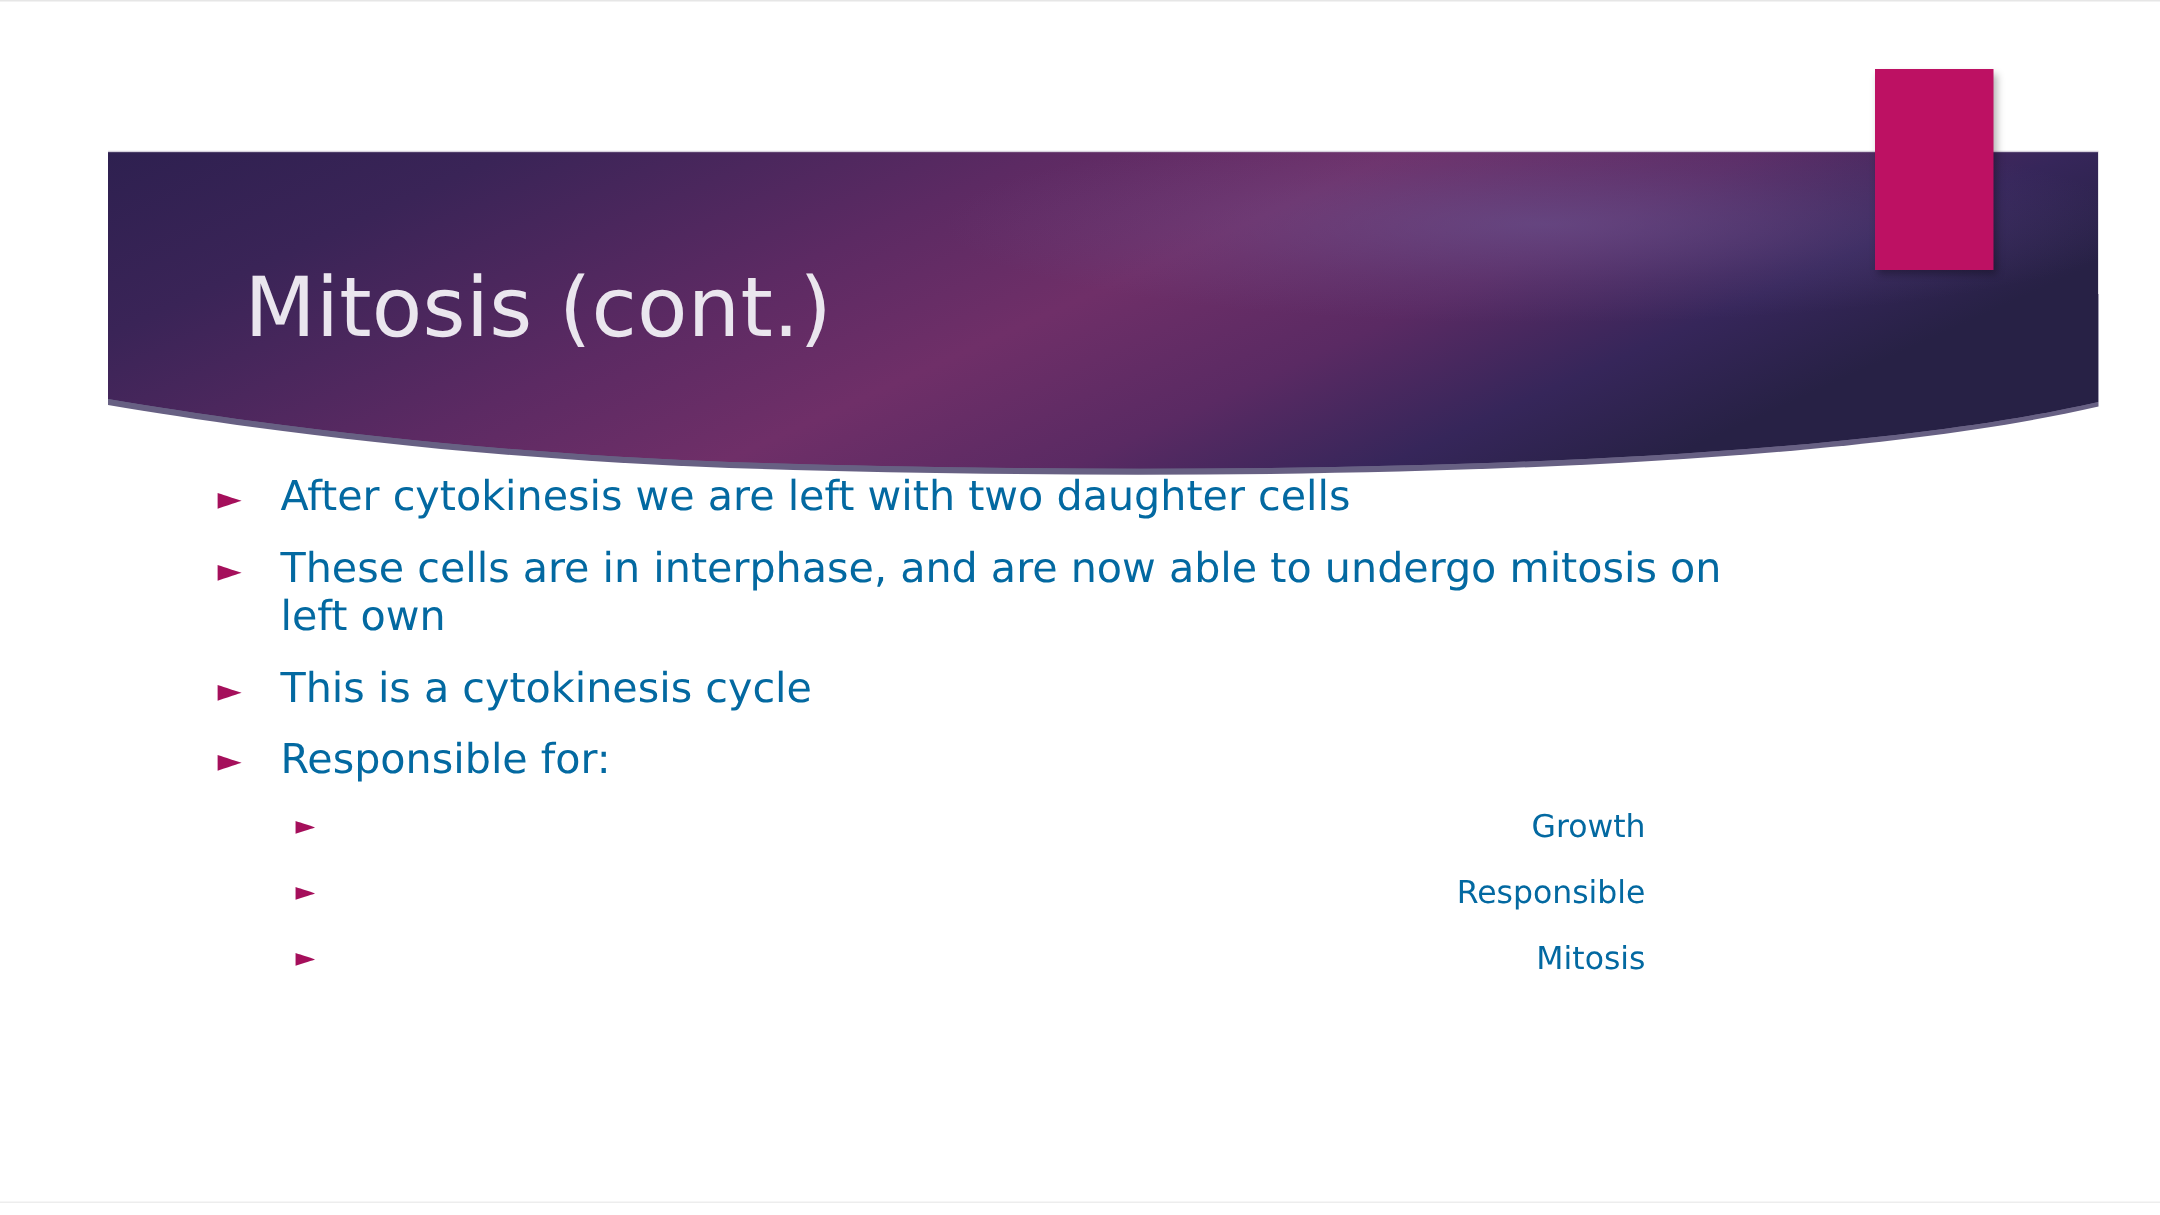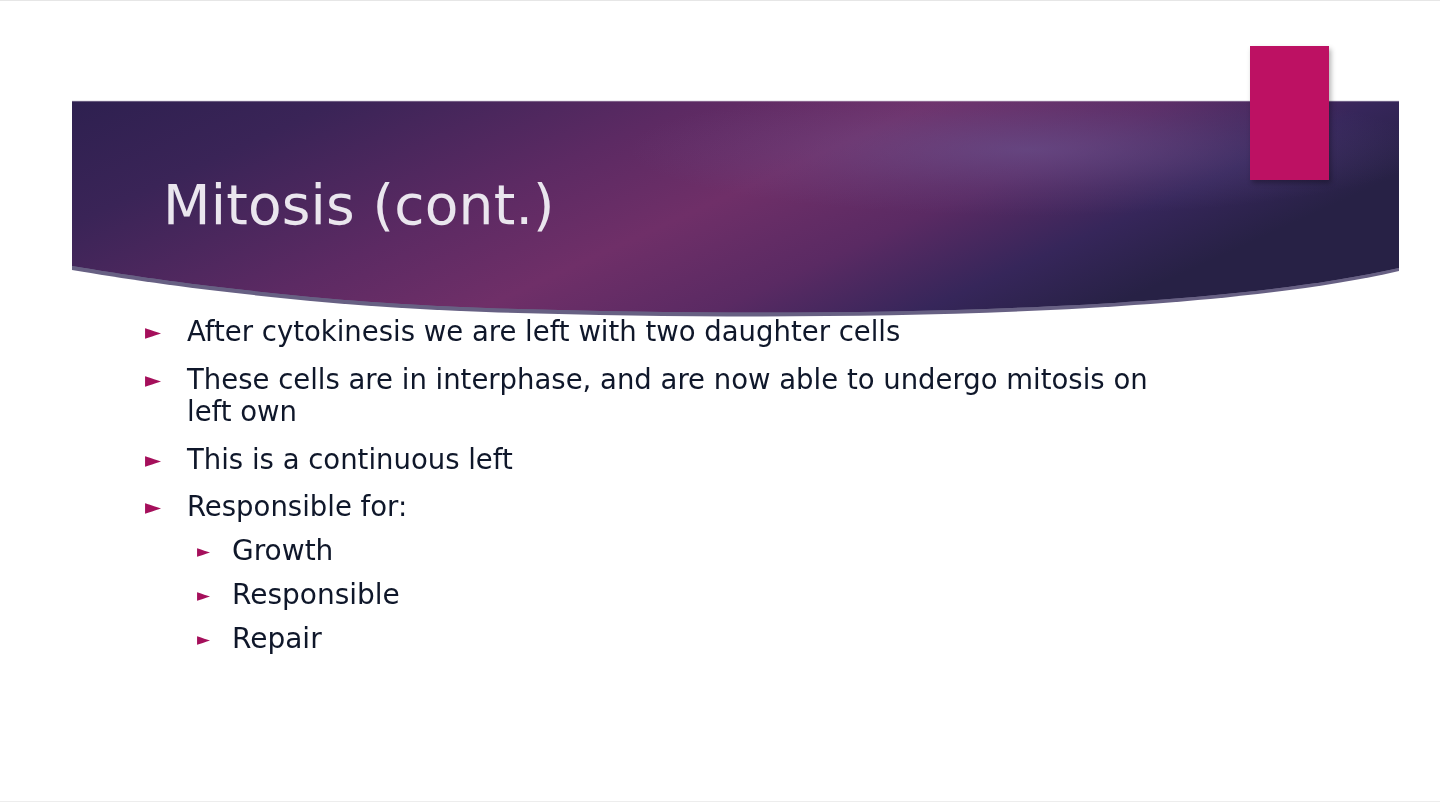--- a/index.html
+++ b/index.html
@@ -116,29 +116,30 @@
     padding-top: 7px;
   }
   .level-2 > .bullet-marker {
     font-size: 17px;
     width: 35px;
     padding-top: 6px;
   }
 
   .bullet-text {
     flex: 1 1 auto;
-    color: #0f172a;
+    color: #0369a1;
   }
   .level-1 > .bullet-text {
     font-size: 27.5px;
     line-height: 32px;
   }
   .level-2 > .bullet-text {
-    font-size: 28px;
+    font-size: 21px;
     line-height: 28px;
+    text-align: right;
   }
 
   
   #bullet-0 { top: 315px; }
   #bullet-1 { top: 363px; }
   #bullet-2 { top: 443px; }
   #bullet-3 { top: 490px; }
   #bullet-4 { top: 537px; }
   #bullet-5 { top: 581px; }
   #bullet-6 { top: 625px; }
@@ -194,39 +195,39 @@
       <span class="bullet-text">After cytokinesis we are left with two daughter cells</span>
     </div>
 
     <div class="bullet-row level-1" id="bullet-1">
       <span class="bullet-marker">►</span>
       <span class="bullet-text">These cells are in interphase, and are now able to undergo mitosis on left own</span>
     </div>
 
     <div class="bullet-row level-1" id="bullet-2">
       <span class="bullet-marker">►</span>
-      <span class="bullet-text">This is a continuous left</span>
+      <span class="bullet-text">This is a cytokinesis cycle</span>
     </div>
 
     <div class="bullet-row level-1" id="bullet-3">
       <span class="bullet-marker">►</span>
       <span class="bullet-text">Responsible for:</span>
     </div>
 
     <div class="bullet-row level-2" id="bullet-4">
       <span class="bullet-marker">►</span>
       <span class="bullet-text">Growth</span>
     </div>
 
     <div class="bullet-row level-2" id="bullet-5">
       <span class="bullet-marker">►</span>
       <span class="bullet-text">Responsible</span>
     </div>
 
     <div class="bullet-row level-2" id="bullet-6">
       <span class="bullet-marker">►</span>
-      <span class="bullet-text">Repair</span>
+      <span class="bullet-text">Mitosis</span>
     </div>
 
   </div>
 
   <div class="frame-line-bottom"></div>
 </div>
 
 </body></html>

